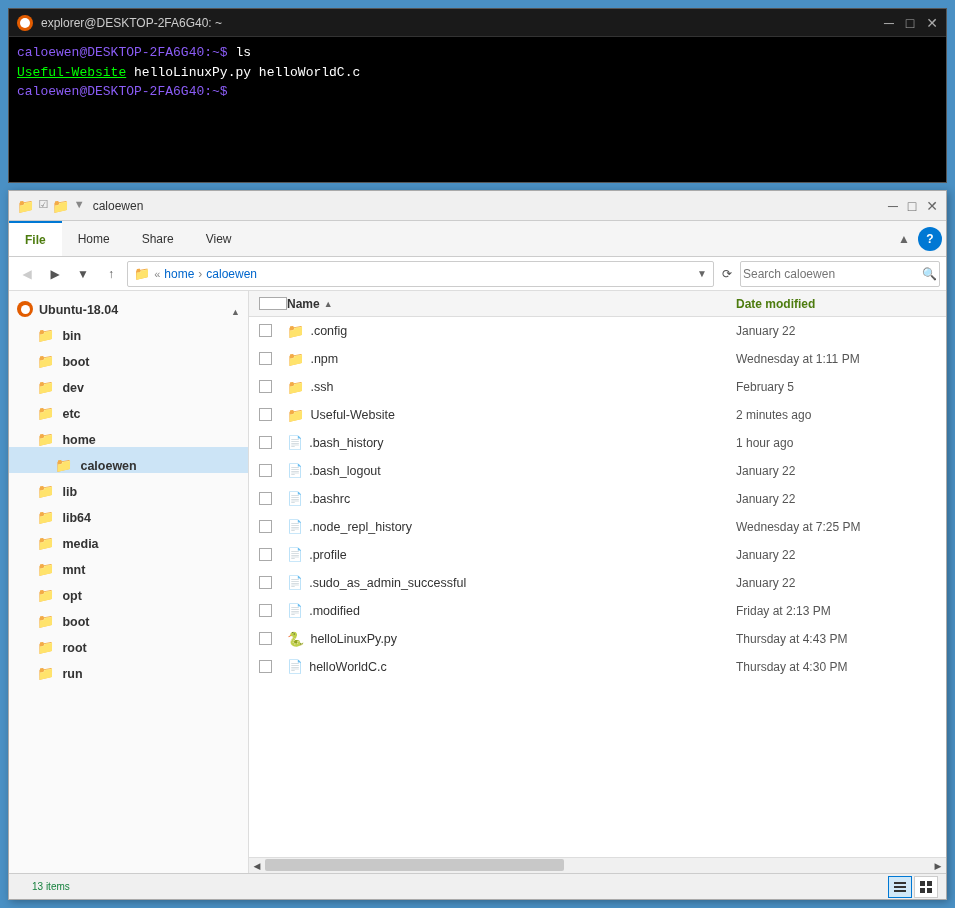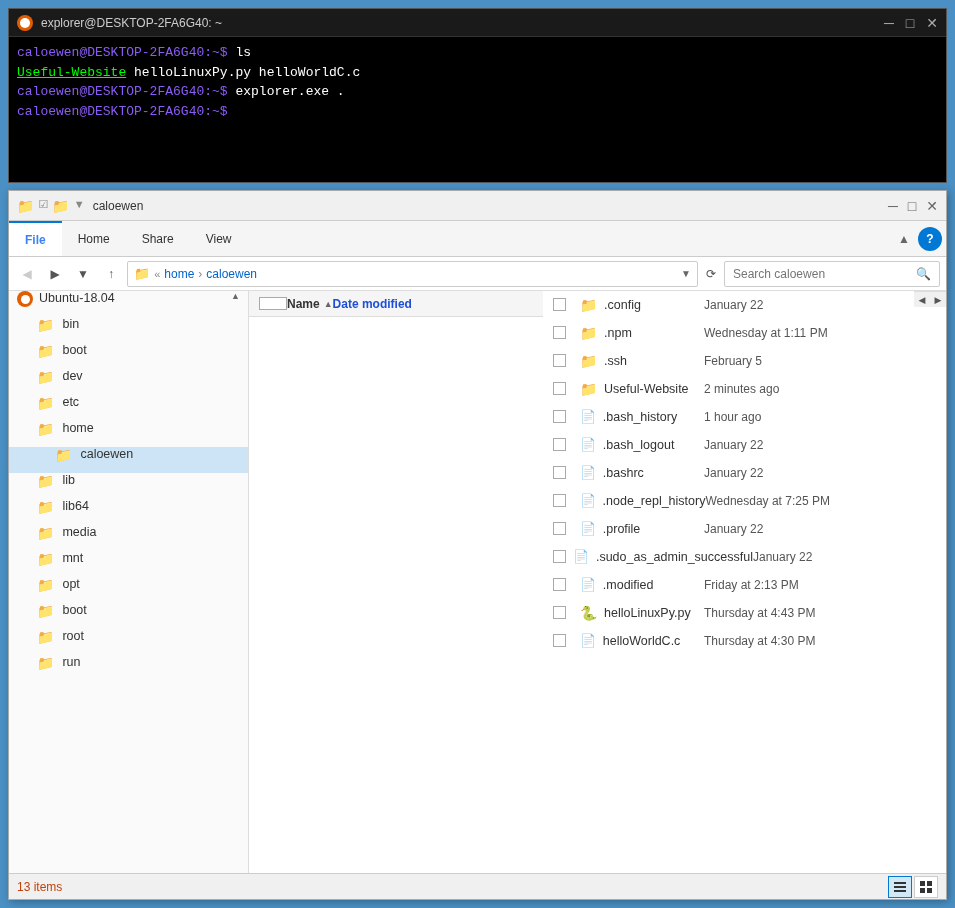--- a/index.html
+++ b/index.html
@@ -131,21 +131,21 @@
       height: 100%;
       display: flex;
       align-items: center;
       font-size: 12px;
       cursor: pointer;
       color: #333;
     }
     .ribbon-tab.active {
       background: #fff;
       border-top: 2px solid #0078d4;
-      color: #3b82f6;
+      color: #4d7c0f;
       font-weight: 600;
     }
     .ribbon-expand {
       margin-left: auto;
       padding: 0 8px;
       cursor: pointer;
       color: #666;
       font-size: 12px;
     }
     .ribbon-help {
@@ -221,22 +221,22 @@
       cursor: pointer;
       font-size: 12px;
       padding: 0 4px;
     }
     .search-bar {
       display: flex;
       align-items: center;
       height: 26px;
       border: 1px solid #ccc;
       background: #fff;
-      padding: 0 8px;
-      width: 216px;
+      padding: 0 2px;
+      width: 200px;
       border-radius: 2px;
     }
     .search-bar input {
       border: none;
       outline: none;
       font-size: 12px;
       flex: 1;
       color: #888;
     }
     .search-icon { color: #555; font-size: 12px; }
@@ -252,26 +252,27 @@
     .sidebar {
       width: 240px;
       background: #fafafa;
       border-right: 1px solid #ddd;
       overflow-y: auto;
       flex-shrink: 0;
       position: relative;
     }
     .sidebar-item {
       display: flex;
-      align-items: flex-start;
+      align-items: flex-end;
       height: 26px;
       padding: 0 8px 0 12px;
       cursor: pointer;
       color: #333;
       font-size: 12.5px;
+      font-weight: bold;
     }
     .sidebar-item.selected { background: #cce4f6; }
     .sidebar-folder {
       color: #e8a000;
       margin-right: 8px;
       font-size: 14px;
     }
     .sidebar-item.ubuntu {
       padding-left: 8px;
     }
@@ -283,21 +284,21 @@
       display: flex;
       align-items: center;
       justify-content: center;
     }
 
     
     .file-list-container {
       flex: 1;
       overflow: hidden;
       display: flex;
-      flex-direction: row;
+      flex-direction: column;
     }
     .file-list-header {
       display: flex;
       align-items: center;
       height: 26px;
       background: #f5f5f5;
       border-bottom: 1px solid #ddd;
       padding: 0 10px;
       flex-shrink: 0;
     }
@@ -311,21 +312,21 @@
       gap: 4px;
       cursor: pointer;
       font-weight: 600;
       color: #333;
       font-size: 12px;
     }
     .col-name .sort-arrow { font-size: 9px; color: #666; }
     .col-date {
       width: 200px;
       font-weight: 600;
-      color: #1d4ed8;
+      color: #4d7c0f;
       font-size: 12px;
     }
     .file-list {
       flex: 1;
       overflow-y: auto;
       background: #fff;
     }
     .file-row {
       display: flex;
       align-items: center;
@@ -415,23 +416,24 @@
     .status-bar {
       display: flex;
       align-items: center;
       height: 26px;
       background: #f0f0f0;
       border-top: 1px solid #ccc;
       padding: 0 8px;
       flex-shrink: 0;
     }
     .status-text {
-      font-size: 12px;
-      color: #c2410c;
-      flex: 1;
+      font-size: 10px;
+      color: #15803d;
+      flex: 1;
+      margin-left: 15px;
     }
     .view-toggle {
       display: flex;
       gap: 2px;
     }
     .view-btn {
       width: 24px;
       height: 22px;
       display: flex;
       align-items: center;
@@ -465,24 +467,20 @@
     </div>
   </div>
   <div class="terminal-body">
     <div>
       <span class="term-prompt">caloewen@DESKTOP-2FA6G40:~$</span>
       <span class="term-cmd"> ls</span>
     </div>
     <div>
       <span class="term-link">Useful-Website</span>
       <span class="term-cmd">   helloLinuxPy.py   helloWorldC.c</span>
-    </div>
-    <div>
-      <span class="term-prompt">caloewen@DESKTOP-2FA6G40:~$</span>
-      <span class="term-cmd"> explorer.exe .</span>
     </div>
     <div>
       <span class="term-prompt">caloewen@DESKTOP-2FA6G40:~$</span>
     </div>
   </div>
 </div>
 
 <div class="explorer-window">
 
   <div class="explorer-titlebar">

